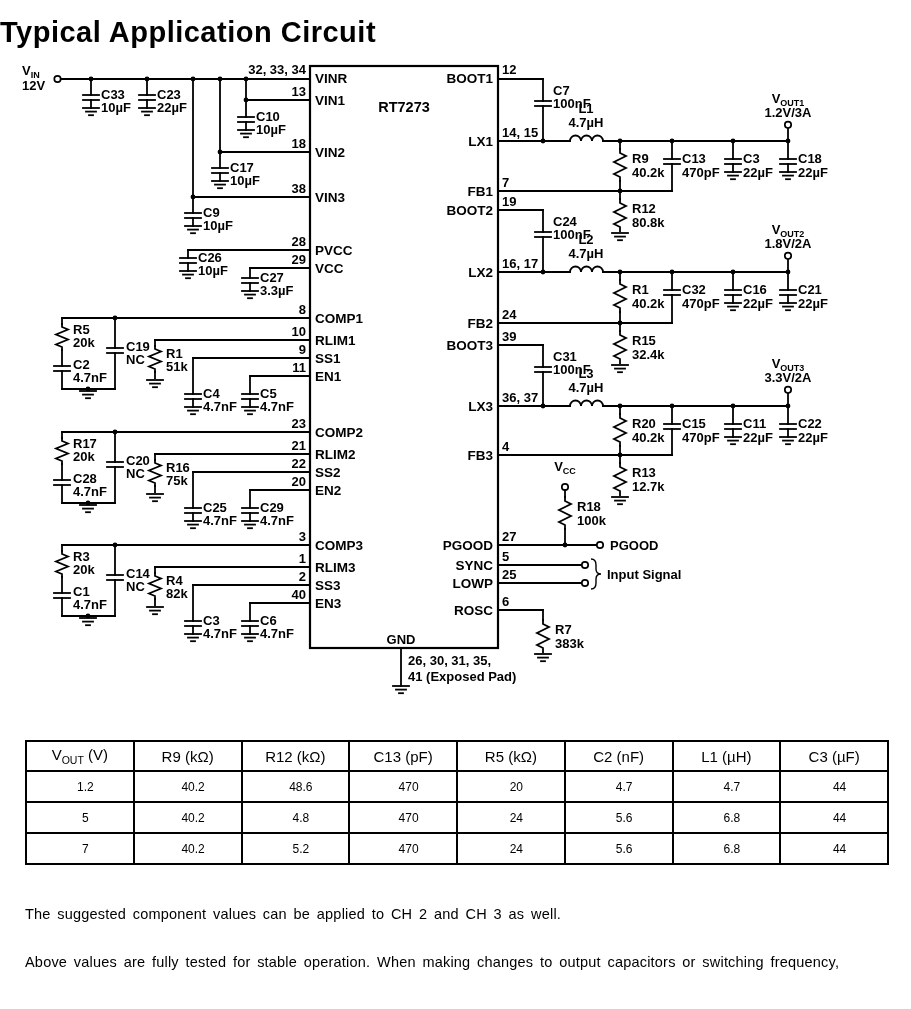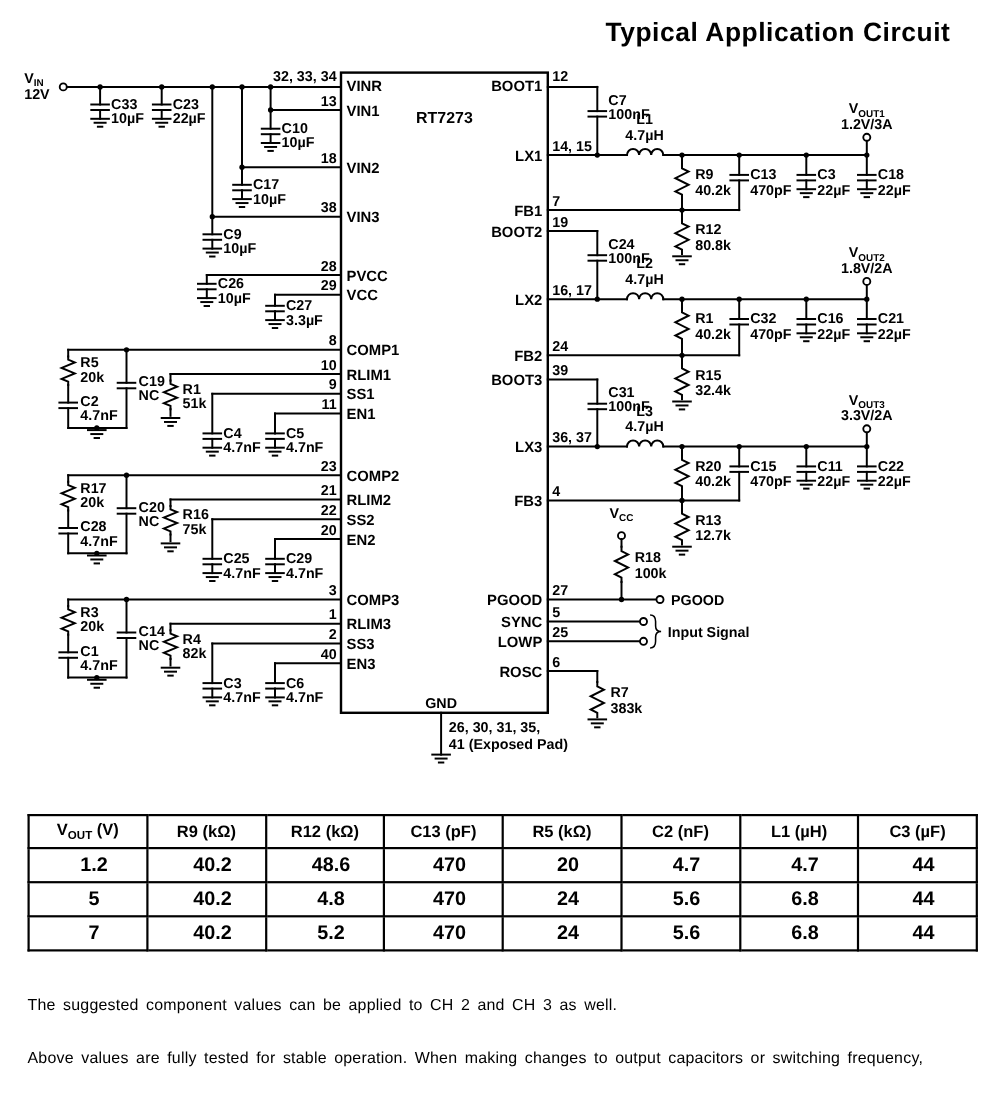--- a/index.html
+++ b/index.html
@@ -1,39 +1,39 @@
 <!DOCTYPE html>
 <html><head>
 <meta charset="utf-8">
 <style>
   html,body{margin:0;padding:0;background:#fff;width:911px;height:1009px;overflow:hidden;
     font-family:"Liberation Sans",sans-serif;color:#000;}
   .abs{position:absolute;}
   #page{position:relative;width:911px;height:1009px;background:#fff;}
-  #title{top:16px;left:0;width:864px;text-align:right;font-size:24px;font-weight:bold;letter-spacing:.5px;}
+  #title{top:16px;left:0;width:864px;text-align:left;font-size:29px;font-weight:bold;letter-spacing:.5px;}
   
   svg text{fill:#000;font-family:"Liberation Sans",sans-serif;font-weight:bold;font-size:13px;}
   svg text.pinlbl{font-size:13.5px;}
   svg text.icname{font-size:14.5px;}
   svg text.mid{text-anchor:middle;}
   svg text.end{text-anchor:end;}
   svg tspan.sub{font-size:9px;}
   .w{stroke:#000;stroke-width:1.8;fill:none;stroke-linecap:square;}
   .w2{stroke:#000;stroke-width:1.4;fill:none;}
   .d{fill:#000;stroke:none;}
   .icbox{fill:#fff;stroke:#000;stroke-width:2.2;}
   .term{fill:#fff;stroke:#000;stroke-width:1.7;}
   
   #tcaption{top:714px;left:25px;width:864px;text-align:center;font-size:15px;font-weight:bold;}
   #tcaption sub,#ctable sub{font-size:10.5px;}
   #ctable{top:740px;left:25px;width:864px;border-collapse:collapse;table-layout:fixed;
     border:2.5px solid #000;}
   #ctable th,#ctable td{border:2px solid #000;text-align:center;vertical-align:middle;}
-  #ctable th{height:26px;font-size:15px;font-weight:bold;margin-top:19px;}
-  #ctable td{height:27px;font-size:18px;font-weight:bold;padding-left:12px;}
+  #ctable th{height:26px;font-size:15px;font-weight:normal;margin-top:19px;}
+  #ctable td{height:27px;font-size:12px;font-weight:normal;padding-left:12px;}
   .note{left:25px;width:870px;font-size:14.5px;word-spacing:2.5px;letter-spacing:.2px;}
 </style>
 </head>
 <body>
 
 <div id="page">
 
   <div id="title" class="abs">Typical Application Circuit</div>
 
   <svg class="abs" style="top:0;left:0" width="911" height="712" viewBox="0 0 911 712">

